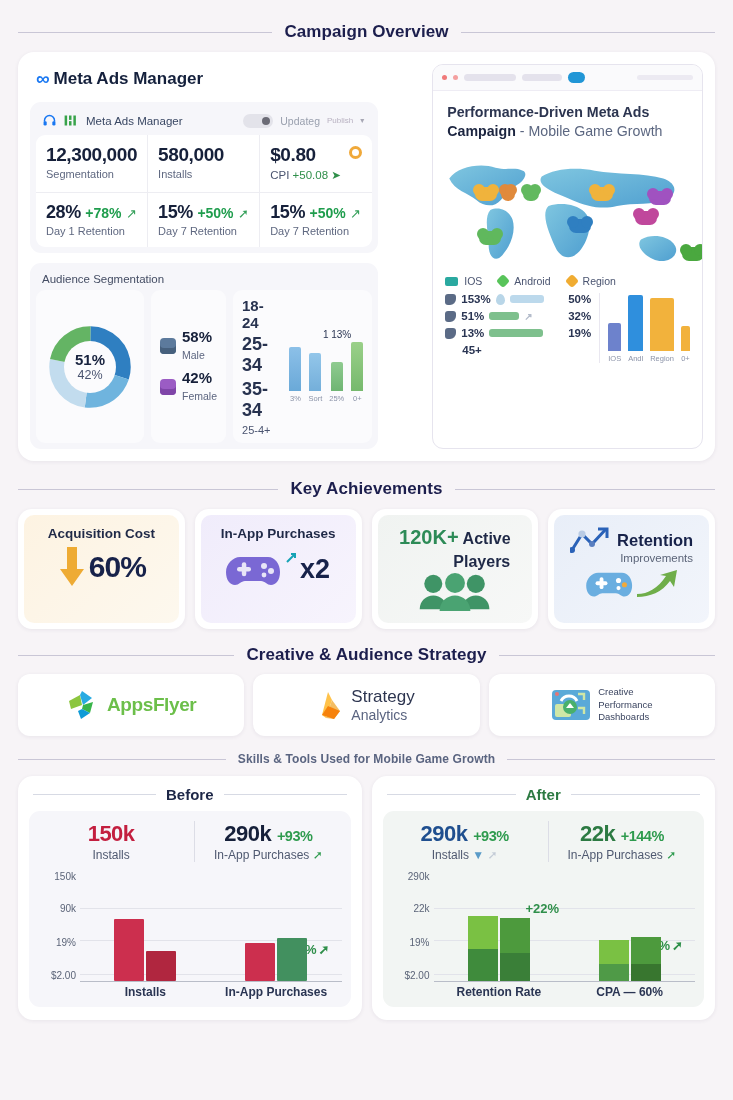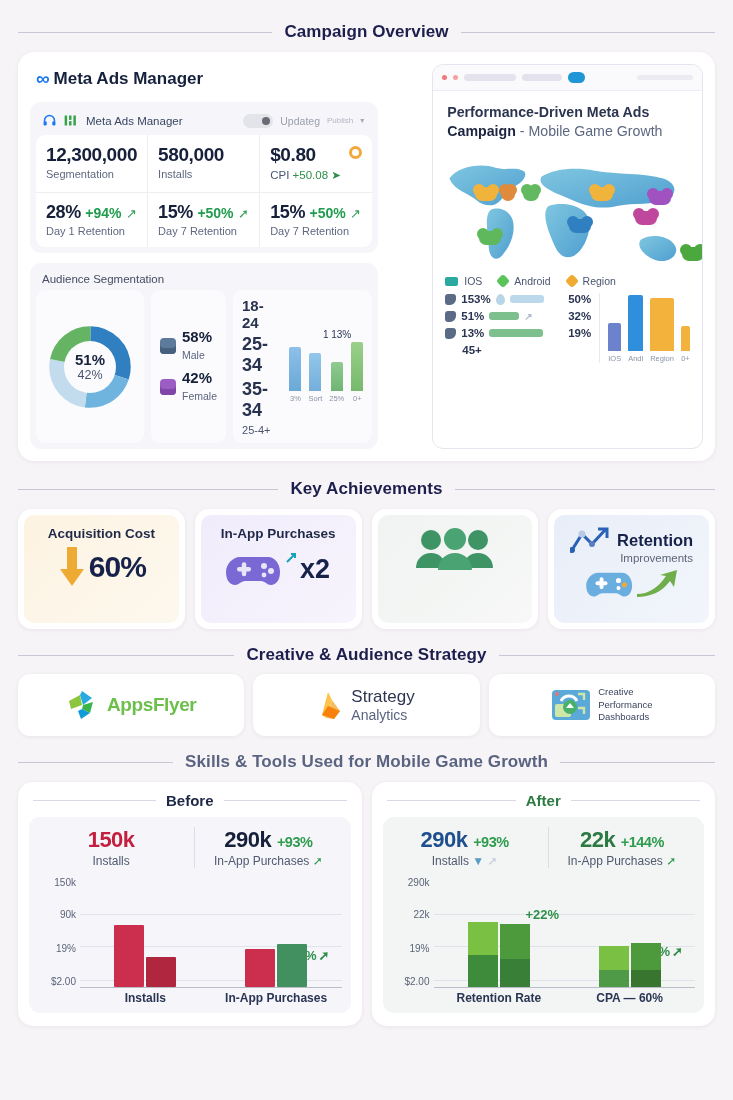--- a/index.html
+++ b/index.html
@@ -16,21 +16,21 @@
   
   .sec-head {
     display: flex; align-items: center; gap: 12px;
     padding: 0 18px;
   }
   .sec-head .rule { flex: 1 1 auto; height: 1px; background: #c9c6d6; }
   .sec-head .sec-title {
     font-size: 17px; font-weight: 700; color: #1c1e4d;
     letter-spacing: .1px; white-space: nowrap;
   }
-  .sec-head.sm .sec-title { font-size: 17px; font-weight: 600; color: #5a6480; }
+  .sec-head.sm .sec-title { font-size: 12px; font-weight: 600; color: #5a6480; }
 
   
   .card-wrap {
     margin: 10px 18px 0 18px;
     background: #ffffff;
     border-radius: 16px;
     box-shadow: 0 1px 4px rgba(40,30,70,.07);
     padding: 12px;
     display: flex; gap: 10px;
   }
@@ -286,21 +286,21 @@
             <div class="big">$0.80</div>
             <div class="sub-green">
               <span style="color:#4b5570">CPI</span>
               <span>+50.08</span>
               <span>➤</span>
             </div>
           </div>
 
           <div class="kpi row2">
             <span class="big sm">28%</span>
-            <span class="delta">+94%</span>
+            <span class="delta">+78%</span>
             <span class="arrow">↗</span>
             <div class="lbl">Day 1 Retention</div>
           </div>
           <div class="kpi row2">
             <span class="big sm">15%</span>
             <span class="delta">+50%</span>
             <span class="arrow">➚</span>
             <div class="lbl">Day 7 Retention</div>
           </div>
           <div class="kpi row2">
@@ -526,20 +526,25 @@
           <svg width="12" height="12" viewBox="0 0 12 12" style="margin-bottom:22px">
             <path d="M2 10 L10 2 M6 2h4v4" stroke="#16a3b5" stroke-width="2" fill="none"></path>
           </svg>
           <span class="a2-x">x2</span>
         </div>
       </div>
     </div>
 
     <div class="ach ach3">
       <div class="inner">
+        <div class="a3-top">
+          <span class="a3-num">120K+</span>
+          <span class="a3-act">Active</span>
+          <span class="a3-players">Players</span>
+        </div>
         <svg width="82" height="42" viewBox="0 0 82 42" style="margin-top:2px">
           <circle cx="17" cy="12" r="10" fill="#3f9466"></circle>
           <path d="M2 40c0-9 7-15 15-15s15 6 15 15z" fill="#3f9466"></path>
           <circle cx="64" cy="12" r="10" fill="#3f9466"></circle>
           <path d="M49 40c0-9 7-15 15-15s15 6 15 15z" fill="#3f9466"></path>
           <circle cx="41" cy="11" r="11" fill="#4aa372"></circle>
           <path d="M24 42c0-10 8-17 17-17s17 7 17 17z" fill="#4aa372"></path>
         </svg>
       </div>
     </div>

